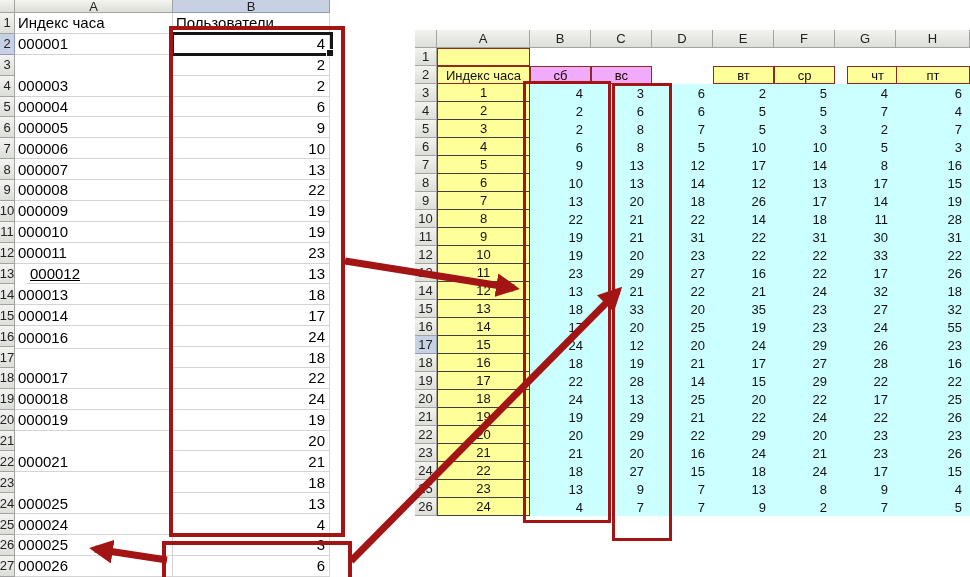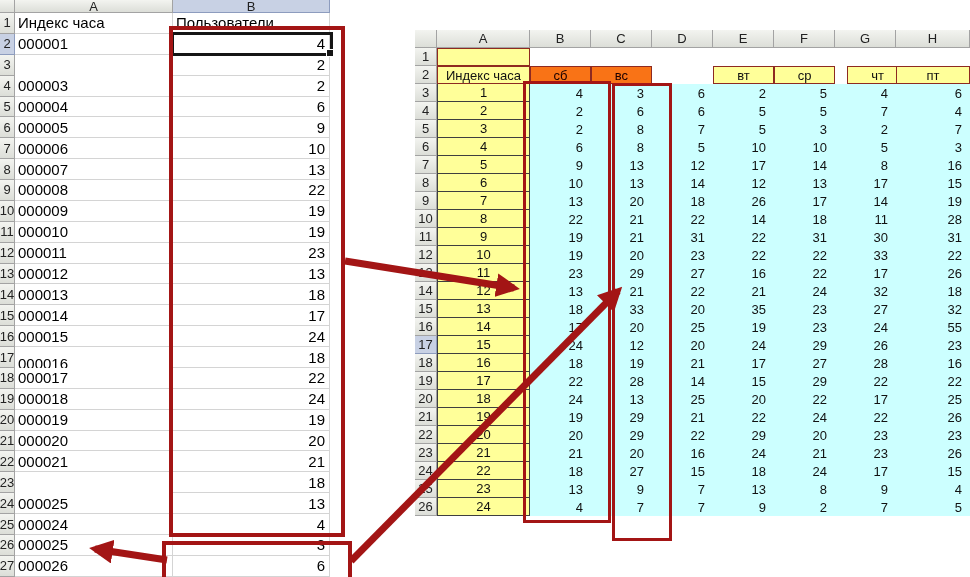--- a/index.html
+++ b/index.html
@@ -13,21 +13,21 @@
   .hdr.sel{background:#c8d1e4;border-right:1px solid #8d9cbe;border-bottom:1px solid #8d9cbe;}
   .cell{font-size:15px;color:#000;display:flex;align-items:center;overflow:hidden;
         border-right:1px solid #d4d4d4;border-bottom:1px solid #d4d4d4;background:#fff;}
   .cell.num{justify-content:flex-end;padding-right:4px;}
   .cell.txt{padding-left:3px;}
   
   .rcell{font-size:13px;color:#111;display:flex;align-items:center;overflow:hidden;}
   .ylw{background:#ffff99;border:1px solid #8e2a21;justify-content:center;}
   .ylwA{background:#ffff99;border-left:1px solid #3f3f3f;border-right:1px solid #3f3f3f;
         border-bottom:1px solid #3f3f3f;justify-content:center;}
-  .redhdr{background:#f97316;border:1px solid #8e2a21;justify-content:center;color:#1a0000;}
+  .redhdr{background:#f0abfc;border:1px solid #8e2a21;justify-content:center;color:#1a0000;}
   .cyanblock{background:#ccffff;}
   .val{justify-content:flex-end;padding-right:8px;background:transparent;}
   
   .annbox{position:absolute;border:4px solid #a31515;box-sizing:border-box;pointer-events:none;}
   .annbox.thin{border-width:3px;}
   .arr{stroke:#a31515;stroke-width:7;}
   
   #active-cell{position:absolute;border:3px solid #151515;box-sizing:border-box;}
   #fill-handle{position:absolute;right:-4px;bottom:-4px;width:6px;height:6px;
                background:#151515;border:1px solid #fff;}
@@ -70,45 +70,44 @@
       <div class="abs hdr" style="left: 0px; top: 200.92px; width: 15px; height: 20.88px;">10</div>
       <div class="abs cell txt" style="left: 15px; top: 200.92px; width: 158px; height: 20.88px;">000009</div>
       <div class="abs cell num" style="left: 173px; top: 200.92px; width: 157px; height: 20.88px;">19</div>
       <div class="abs hdr" style="left: 0px; top: 221.8px; width: 15px; height: 20.88px;">11</div>
       <div class="abs cell txt" style="left: 15px; top: 221.8px; width: 158px; height: 20.88px;">000010</div>
       <div class="abs cell num" style="left: 173px; top: 221.8px; width: 157px; height: 20.88px;">19</div>
       <div class="abs hdr" style="left: 0px; top: 242.68px; width: 15px; height: 20.88px;">12</div>
       <div class="abs cell txt" style="left: 15px; top: 242.68px; width: 158px; height: 20.88px;">000011</div>
       <div class="abs cell num" style="left: 173px; top: 242.68px; width: 157px; height: 20.88px;">23</div>
       <div class="abs hdr" style="left: 0px; top: 263.56px; width: 15px; height: 20.88px;">13</div>
-      <div class="abs cell txt" style="left: 15px; top: 263.56px; width: 158px; height: 20.88px;">000012</div>
+      <div class="abs cell txt" style="left: 27px; top: 263.56px; width: 158px; height: 20.88px; text-decoration: underline;">000012</div>
       <div class="abs cell num" style="left: 173px; top: 263.56px; width: 157px; height: 20.88px;">13</div>
       <div class="abs hdr" style="left: 0px; top: 284.44px; width: 15px; height: 20.88px;">14</div>
       <div class="abs cell txt" style="left: 15px; top: 284.44px; width: 158px; height: 20.88px;">000013</div>
       <div class="abs cell num" style="left: 173px; top: 284.44px; width: 157px; height: 20.88px;">18</div>
       <div class="abs hdr" style="left: 0px; top: 305.32px; width: 15px; height: 20.88px;">15</div>
       <div class="abs cell txt" style="left: 15px; top: 305.32px; width: 158px; height: 20.88px;">000014</div>
       <div class="abs cell num" style="left: 173px; top: 305.32px; width: 157px; height: 20.88px;">17</div>
       <div class="abs hdr" style="left: 0px; top: 326.2px; width: 15px; height: 20.88px;">16</div>
       <div class="abs cell txt" style="left: 15px; top: 326.2px; width: 170px; height: 20.88px;">000015</div>
       <div class="abs cell num" style="left: 173px; top: 326.2px; width: 157px; height: 20.88px;">24</div>
       <div class="abs hdr" style="left: 0px; top: 347.08px; width: 15px; height: 20.88px;">17</div>
-      <div class="abs cell txt" style="left: 15px; top: 354px; width: 158px; height: 20.88px;">000016</div>
+      <div class="abs cell txt" style="left: 15px; top: 328px; width: 158px; height: 20.88px;">000016</div>
       <div class="abs cell num" style="left: 173px; top: 347.08px; width: 157px; height: 20.88px;">18</div>
       <div class="abs hdr" style="left: 0px; top: 367.96px; width: 15px; height: 20.88px;">18</div>
       <div class="abs cell txt" style="left: 15px; top: 367.96px; width: 158px; height: 20.88px;">000017</div>
       <div class="abs cell num" style="left: 173px; top: 367.96px; width: 157px; height: 20.88px;">22</div>
       <div class="abs hdr" style="left: 0px; top: 388.84px; width: 15px; height: 20.88px;">19</div>
       <div class="abs cell txt" style="left: 15px; top: 388.84px; width: 158px; height: 20.88px;">000018</div>
       <div class="abs cell num" style="left: 173px; top: 388.84px; width: 157px; height: 20.88px;">24</div>
       <div class="abs hdr" style="left: 0px; top: 409.72px; width: 15px; height: 20.88px;">20</div>
       <div class="abs cell txt" style="left: 15px; top: 409.72px; width: 158px; height: 20.88px;">000019</div>
       <div class="abs cell num" style="left: 173px; top: 409.72px; width: 157px; height: 20.88px;">19</div>
       <div class="abs hdr" style="left: 0px; top: 430.6px; width: 15px; height: 20.88px;">21</div>
-      <div class="abs cell txt" style="left: 15px; top: 430.6px; width: 158px; height: 20.88px;">000020</div>
       <div class="abs cell num" style="left: 173px; top: 430.6px; width: 157px; height: 20.88px;">20</div>
       <div class="abs hdr" style="left: 0px; top: 451.48px; width: 15px; height: 20.88px;">22</div>
       <div class="abs cell txt" style="left: 15px; top: 451.48px; width: 158px; height: 20.88px;">000021</div>
       <div class="abs cell num" style="left: 173px; top: 451.48px; width: 157px; height: 20.88px;">21</div>
       <div class="abs hdr" style="left: 0px; top: 472.36px; width: 15px; height: 20.88px;">23</div>
       <div class="abs cell txt" style="left: 15px; top: 501px; width: 158px; height: 20.88px;">000022</div>
       <div class="abs cell num" style="left: 173px; top: 472.36px; width: 157px; height: 20.88px;">18</div>
       <div class="abs hdr" style="left: 0px; top: 493.24px; width: 15px; height: 20.88px;">24</div>
       <div class="abs cell txt" style="left: 15px; top: 493.24px; width: 158px; height: 20.88px;">000025</div>
       <div class="abs cell num" style="left: 173px; top: 493.24px; width: 157px; height: 20.88px;">13</div>

